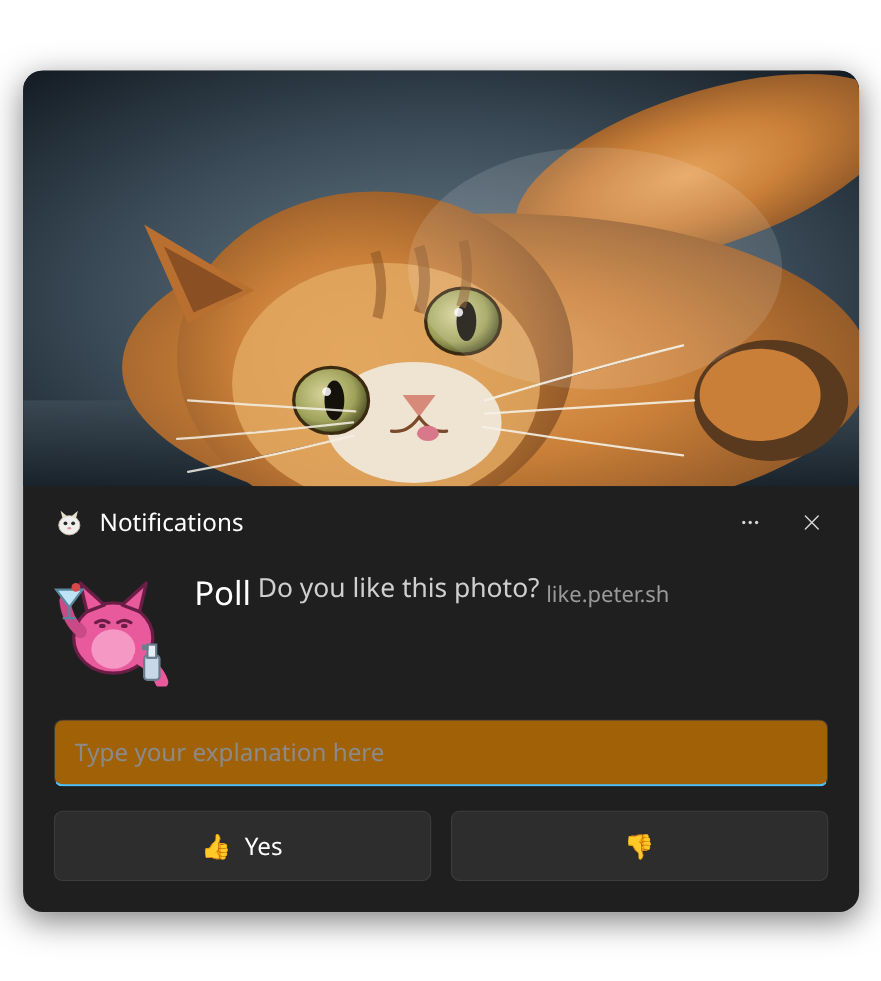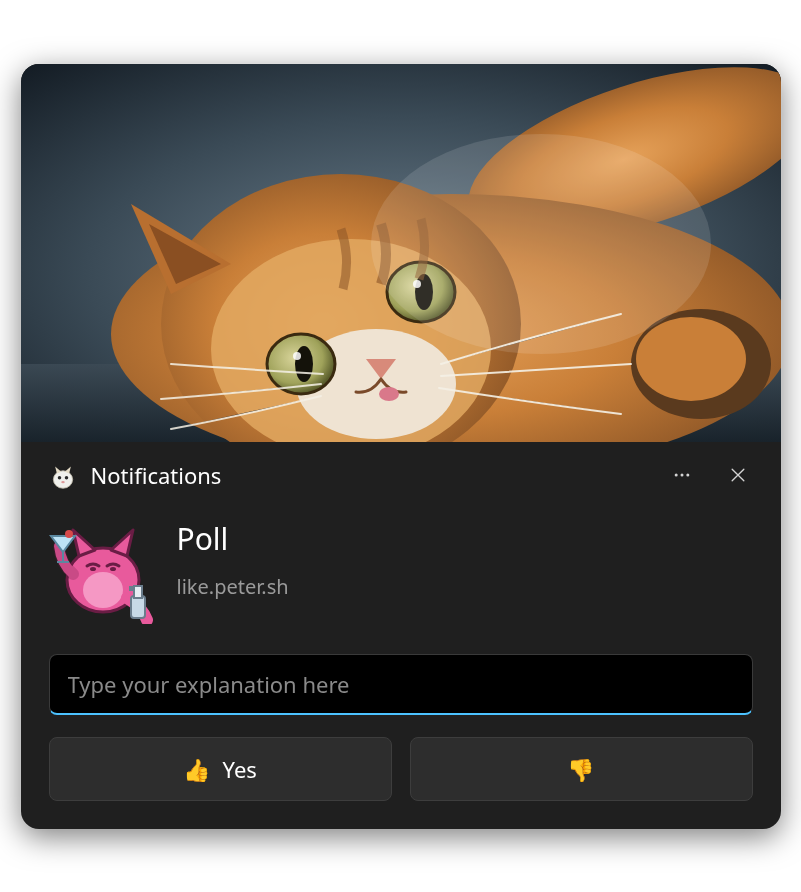--- a/index.html
+++ b/index.html
@@ -32,21 +32,21 @@
       overflow: hidden;
       display: block;
     }
     .hero-svg {
       width: 100%;
       height: 100%;
       display: block;
     }
     .header-row {
       display: flex;
-      align-items: flex-end;
+      align-items: flex-start;
       padding: 18px 28px 8px 28px;
       gap: 14px;
     }
     .app-icon {
       width: 28px;
       height: 28px;
       display: flex;
       align-items: center;
       justify-content: center;
     }
@@ -83,21 +83,21 @@
     }
     .avatar {
       width: 108px;
       height: 108px;
       flex-shrink: 0;
       position: relative;
     }
     .avatar svg { width: 100%; height: 100%; }
     .content-text {
       display: flex;
-      flex-direction: column;
+      flex-direction: row;
       gap: 6px;
       padding-top: 2px;
     }
     .title {
       color: #ffffff;
       font-size: 30px;
       font-weight: 400;
     }
     .body-text {
       color: #cfcfcf;
@@ -108,21 +108,21 @@
       color: #9a9a9a;
       font-size: 20px;
       font-weight: 400;
       margin-top: 8px;
     }
     .input-row {
       padding: 12px 28px 0 28px;
     }
     .input-field {
       width: 100%;
-      background: #000000;
+      background: #a16207;
       border: 1px solid #3a3a3a;
       border-bottom: 2px solid #4cc2ff;
       border-radius: 8px;
       color: #ffffff;
       font-size: 22px;
       padding: 14px 18px;
       outline: none;
       font-family: inherit;
     }
     .input-field::placeholder {
@@ -298,20 +298,21 @@
 
         <g>
           <rect x="82" y="80" width="14" height="22" rx="3" fill="#c7d9e6" stroke="#6a7d8c" stroke-width="2"></rect>
           <rect x="85" y="70" width="8" height="12" fill="#e6edf3" stroke="#6a7d8c" stroke-width="2"></rect>
           <rect x="80" y="70" width="6" height="5" fill="#6a7d8c"></rect>
         </g>
       </svg>
     </div>
     <div class="content-text">
       <div class="title">Poll</div>
+      <div class="body-text">Do you like this photo?</div>
       <div class="source">like.peter.sh</div>
     </div>
   </div>
 
   <div class="input-row">
     <input type="text" class="input-field" placeholder="Type your explanation here" style="">
   </div>
 
   <div class="button-row">
     <button class="action-btn">

